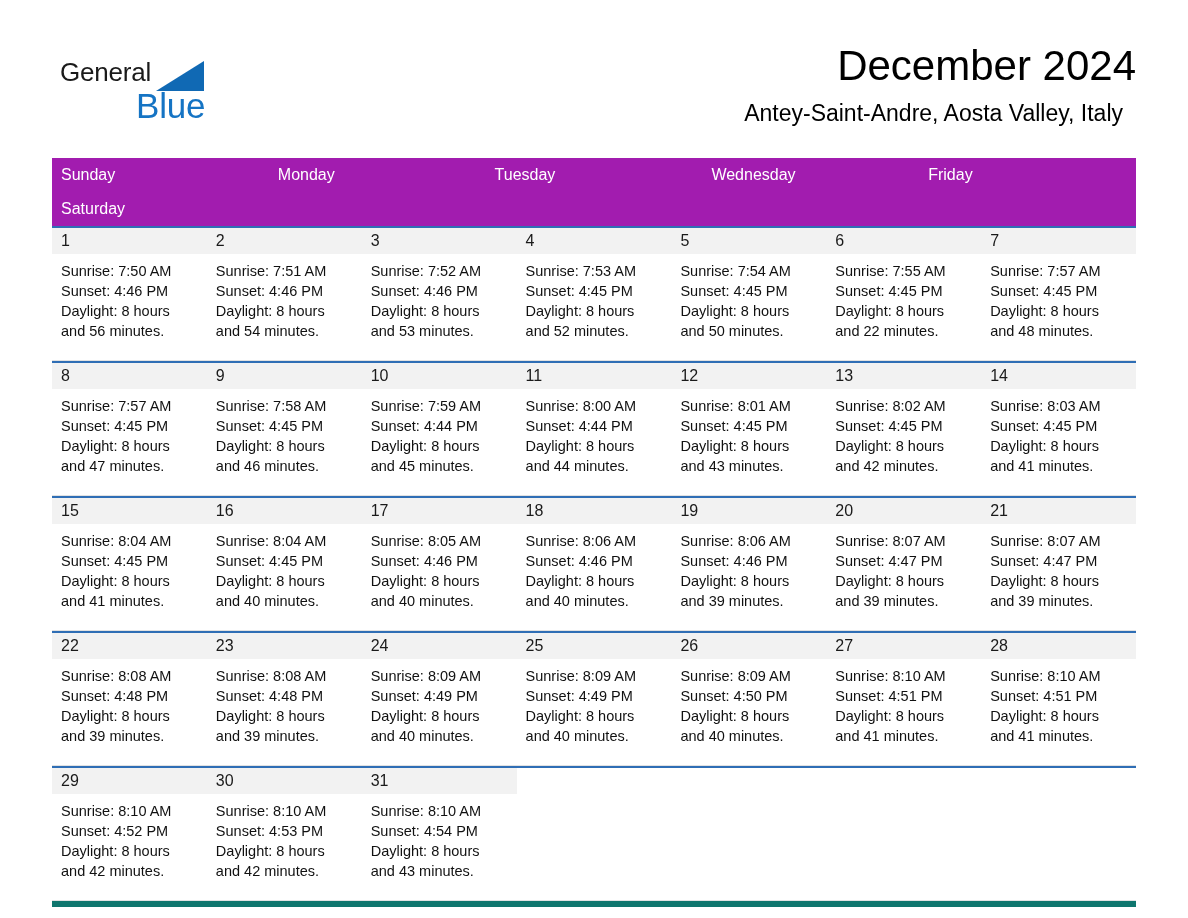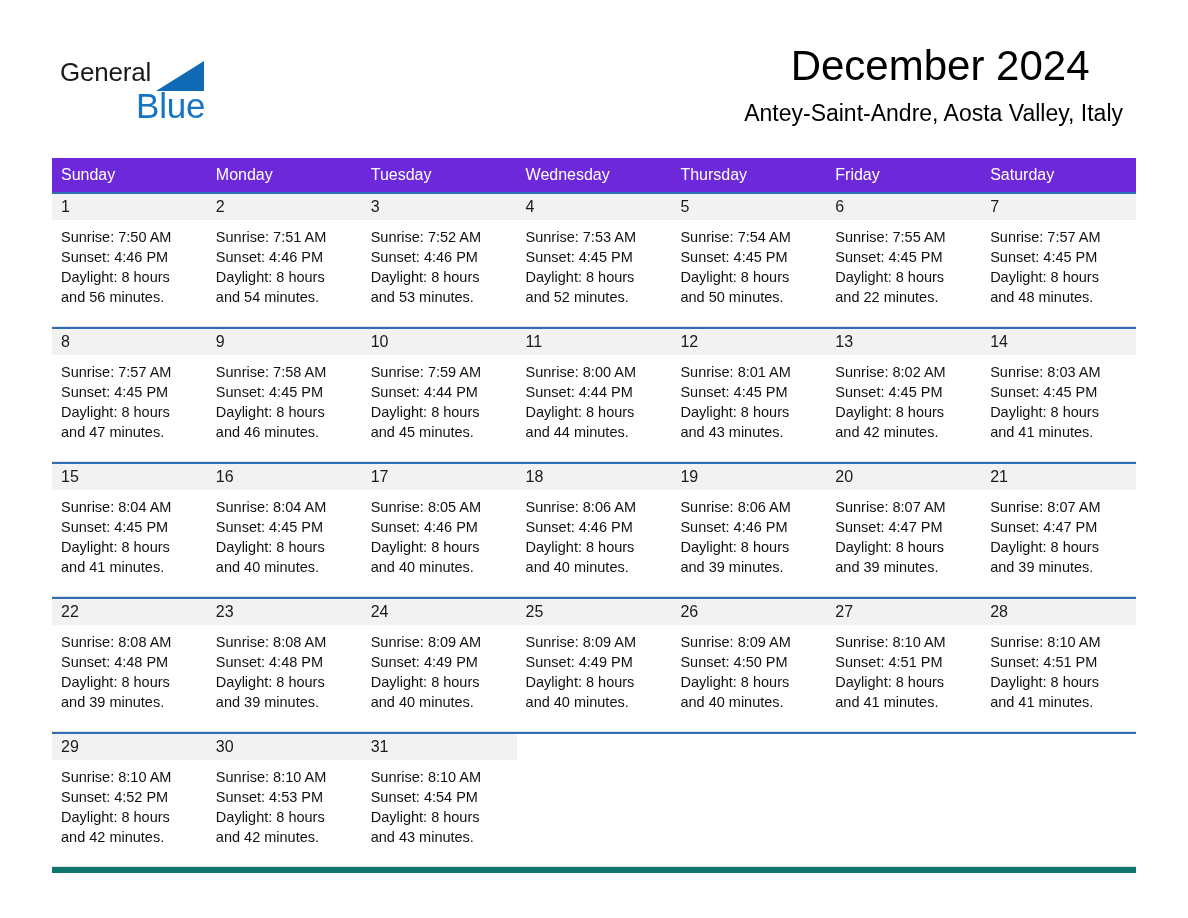--- a/index.html
+++ b/index.html
@@ -65,21 +65,21 @@
     letter-spacing: -0.2px;
     color: #1574c4;
     font-family: Liberation Sans, sans-serif;
     text-align: right;
   }
 
   .title-block {
     position: absolute;
     right: 0;
     top: 0;
-    text-align: center;
+    text-align: right;
   }
   .month-title {
     font-size: 42px;
     line-height: 52px;
     font-weight: normal;
     color: #000;
     margin: 0;
     white-space: nowrap;
   }
   .location-title {
@@ -93,22 +93,22 @@
 
   
   .calendar {
     position: absolute;
     left: 52px;
     top: 158px;
     width: 1084px;
   }
   .weekdays {
     display: grid;
-    grid-template-columns: repeat(7, 1fr);
-    background: #6d28d9;
+    grid-template-columns: repeat(5, 1fr);
+    background: #a21caf;
   }
   .weekday {
     color: #ffffff;
     font-size: 16px;
     line-height: 20px;
     padding: 7px 0 7px 9px;
     box-sizing: border-box;
   }
 
   .week {
@@ -169,21 +169,20 @@
     </div>
 
   </div>
 
   <div class="calendar">
     <div class="weekdays" id="weekday-row">
         <div class="weekday">Sunday</div>
         <div class="weekday">Monday</div>
         <div class="weekday">Tuesday</div>
         <div class="weekday">Wednesday</div>
-        <div class="weekday">Thursday</div>
         <div class="weekday">Friday</div>
         <div class="weekday">Saturday</div>
       </div>
     <div id="weeks-container">
         <div class="week">
           <div class="daycell">
             <div class="daynum-band"><span class="daynum">1</span></div>
             <div class="daybody">
               <div class="dayline">Sunrise: 7:50 AM</div>
               <div class="dayline">Sunset: 4:46 PM</div>

